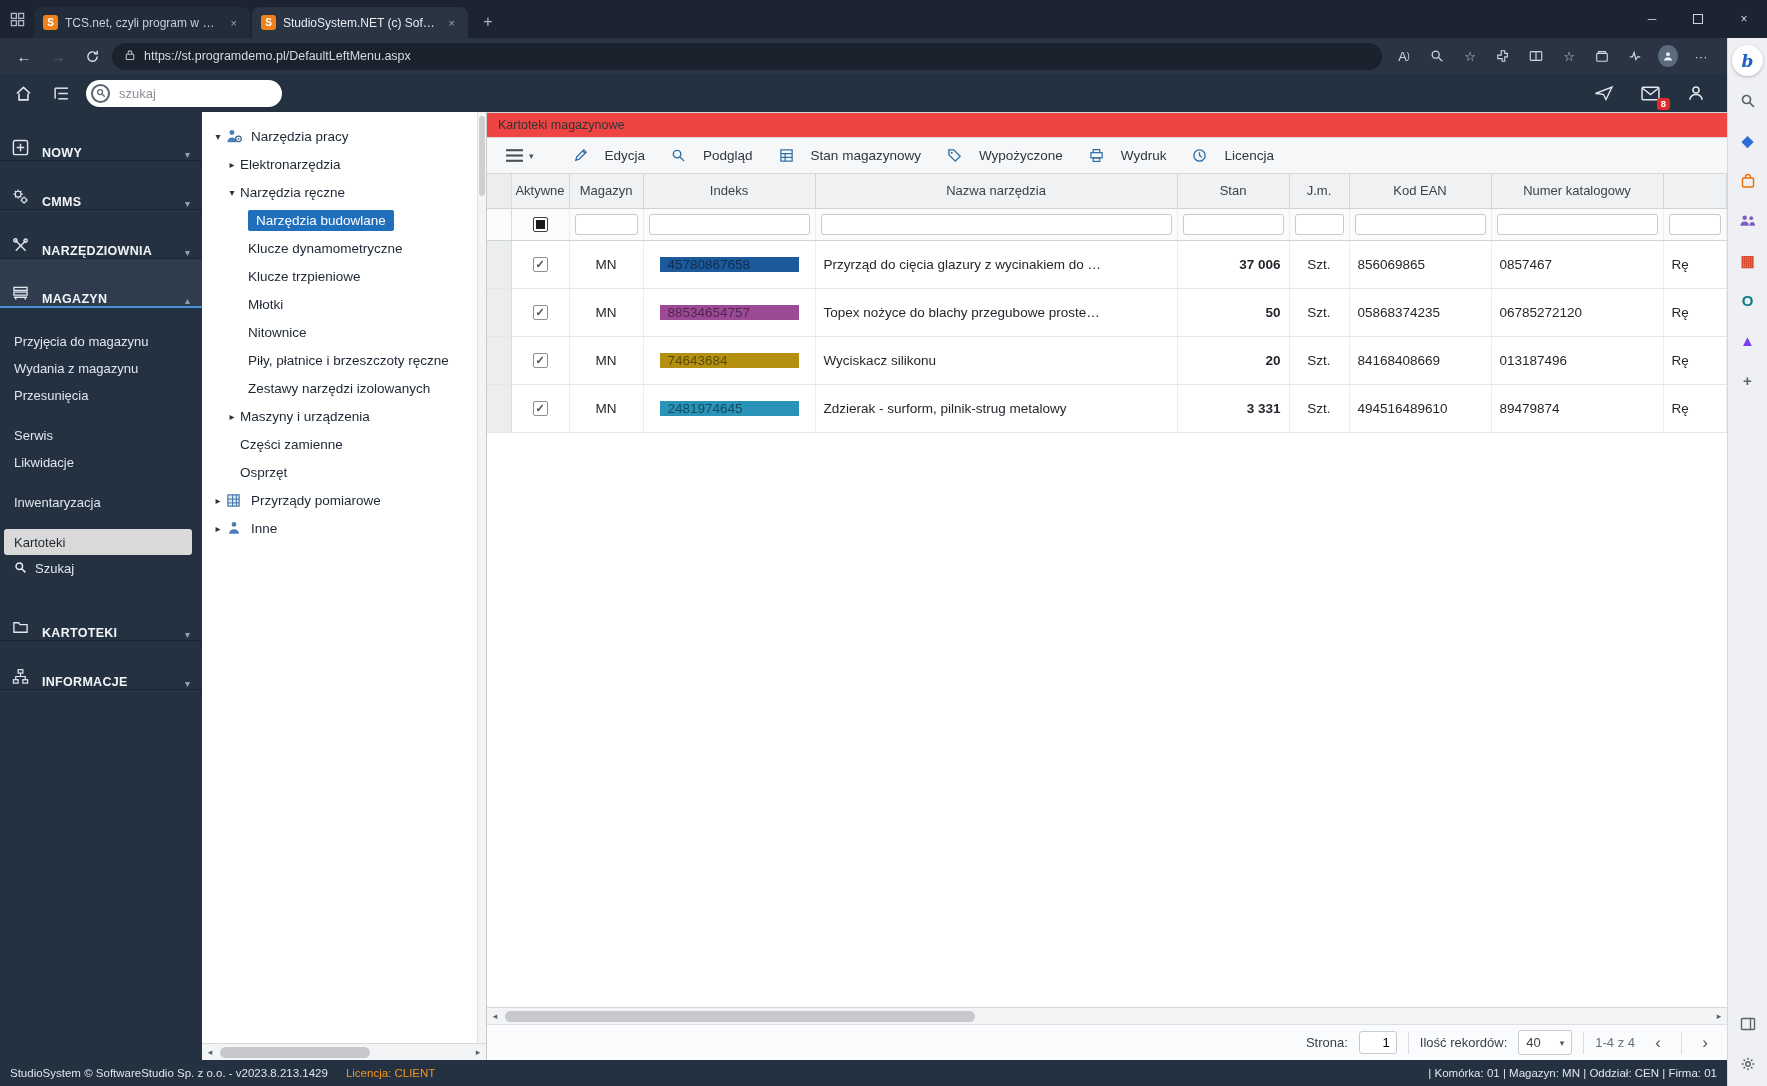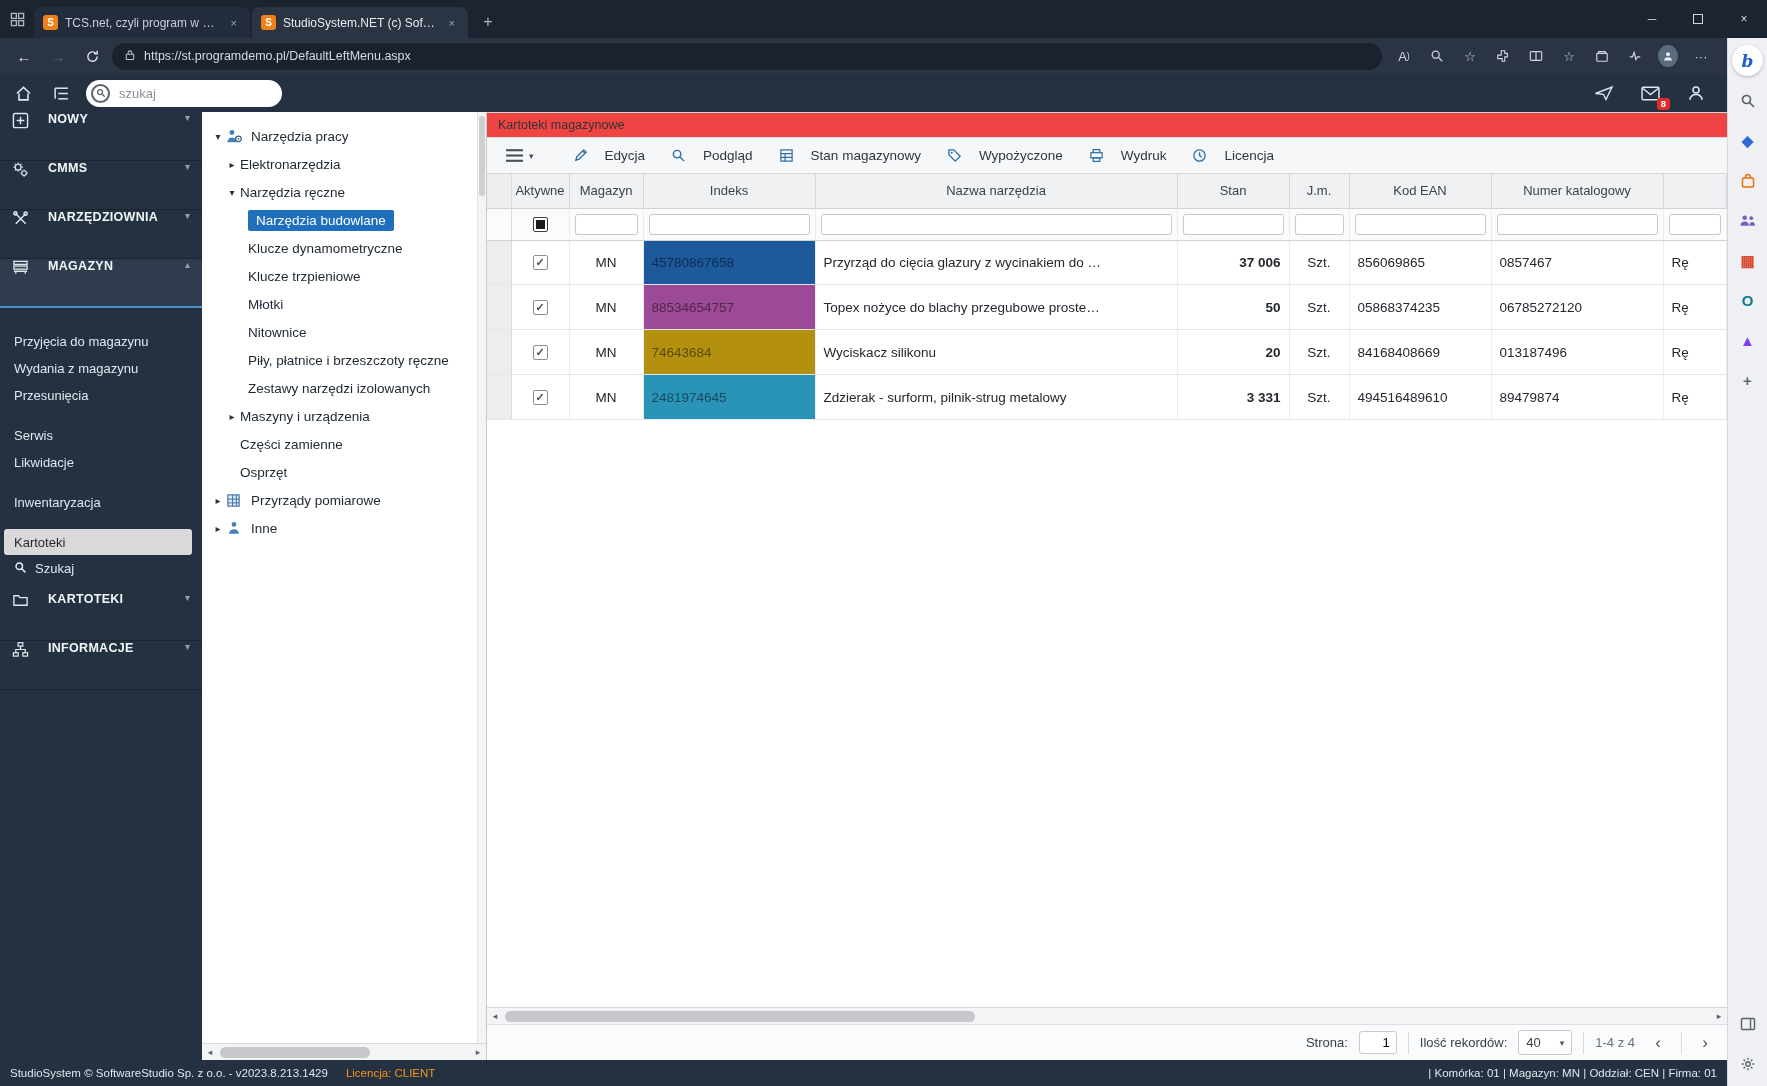--- a/index.html
+++ b/index.html
@@ -41,21 +41,21 @@
   .search-pill input{border:none;outline:none;flex:1;min-width:0;font-size:13px;color:#333;background:transparent;}
   .search-pill input::placeholder{color:#8a9097;}
   .topbar-right{margin-left:auto;display:flex;align-items:center;gap:20px;padding-right:8px;}
   .mail-wrap{position:relative;}
   .badge{position:absolute;right:-7px;bottom:-4px;background:#e02b2b;color:#fff;font-size:9.5px;font-weight:bold;border-radius:3px;padding:1px 4px;line-height:1.1;}
 
   .app-body{flex:1;display:flex;min-height:0;}
 
   
   .sidebar{width:202px;background:#243140;display:flex;flex-direction:column;overflow:hidden;flex:none;}
-  .side-item{height:49px;display:flex;align-items:flex-start;gap:19px;padding:0 12px;border-bottom:1px solid rgba(0,0,0,.28);cursor:default;flex:none;}
+  .side-item{height:49px;display:flex;align-items:flex-end;gap:13px;padding:0 12px;border-bottom:1px solid rgba(0,0,0,.28);cursor:default;flex:none;}
   .side-item .s-label{font-size:12.5px;font-weight:bold;letter-spacing:.3px;color:#f2f5f8;}
   .side-item .s-chev{margin-left:auto;font-size:10px;color:#8fa1b3;}
   .side-item.active{background:#2e3c4e;border-bottom:2px solid #4a8fd2;}
   .submenu{padding:20px 0 10px 0;flex:none;}
   .sub-item{height:27px;display:flex;align-items:center;gap:8px;padding:0 14px;font-size:13px;color:#dfe6ed;cursor:default;}
   .sub-item.gap{margin-top:13px;}
   .sub-item.sel{background:#d9d9d9;color:#212a33;border-radius:3px;margin-left:4px;margin-right:10px;padding-left:10px;height:26px;}
 
   
   .tree-panel{width:285px;background:#fff;border-right:1px solid #c9c9c9;display:flex;flex-direction:column;position:relative;flex:none;}
@@ -84,21 +84,21 @@
   .tb-btn{display:flex;align-items:center;gap:17px;padding:5px 11px;font-size:13.5px;color:#2f3640;border-radius:3px;cursor:default;}
   .tb-ic{display:flex;align-items:center;}
 
   table.grid{width:100%;border-collapse:collapse;table-layout:fixed;flex:none;}
   .grid th{height:34px;background:#f0f1f3;border-right:1px solid #d3d6da;border-bottom:1px solid #cfd3d7;font-size:13px;font-weight:normal;color:#3c424a;text-align:center;overflow:hidden;white-space:nowrap;}
   .grid td{height:35px;border-bottom:1px solid #e4e6e9;border-right:1px solid #ebedef;font-size:13.5px;color:#23282e;padding:14px 8px;white-space:nowrap;overflow:hidden;text-overflow:ellipsis;}
   .grid tr.filter td{height:32px;background:#fbfbfc;border-bottom:1px solid #cfd3d7;padding:0 5px;}
   .grid td.g,.grid th.g{background:#eceded;border-right:1px solid #d9dbde;padding:0;}
   .grid td.center{text-align:center;}
   .grid td.num{text-align:right;font-weight:bold;}
-  .grid td.idx{padding:0;}
+  .grid td.idx{padding:16px;}
   .idx-block{height:100%;display:flex;align-items:center;padding:0 8px;color:rgba(0,0,0,.5);}
   .flt{width:100%;height:21px;border:1px solid #c6cacf;border-radius:3px;background:#fff;outline:none;padding:0 4px;font-size:12px;}
   .cb{width:15px;height:15px;border:1px solid #8a9097;border-radius:2px;background:#fff;display:inline-flex;align-items:center;justify-content:center;font-size:11px;color:#4a5057;font-weight:bold;vertical-align:middle;}
   .cb.checked::after{content:"✓";}
   .cb.partial{border-color:#3a3f45;}
   .cb.partial::after{content:"";width:9px;height:9px;background:#1a1a1a;}
 
   .filler{flex:1;background:#fff;}
   .pagination{height:36px;background:#fafbfc;border-top:1px solid #dcdee1;display:flex;align-items:center;justify-content:flex-end;padding:0 10px;gap:11px;font-size:13px;color:#3a4048;flex:none;}
   .pg-input{width:38px;height:23px;border:1px solid #c6cacf;border-radius:3px;text-align:right;padding:0 6px;font-size:13px;outline:none;}

